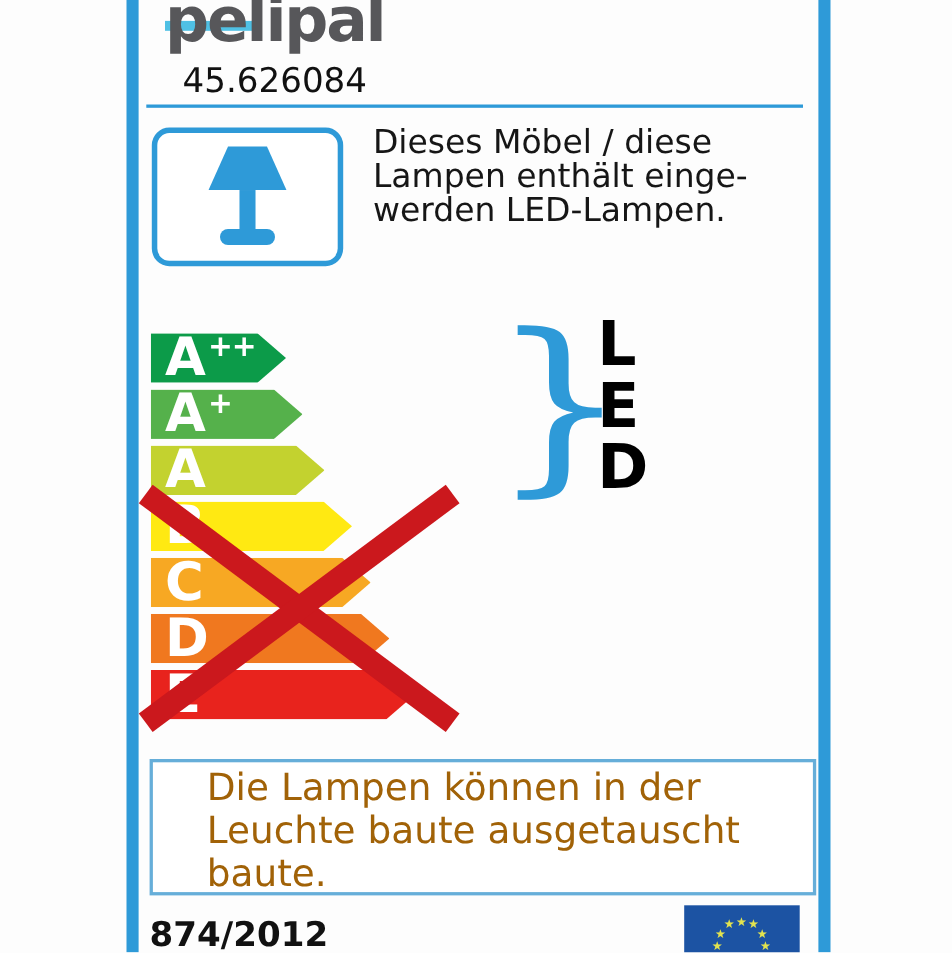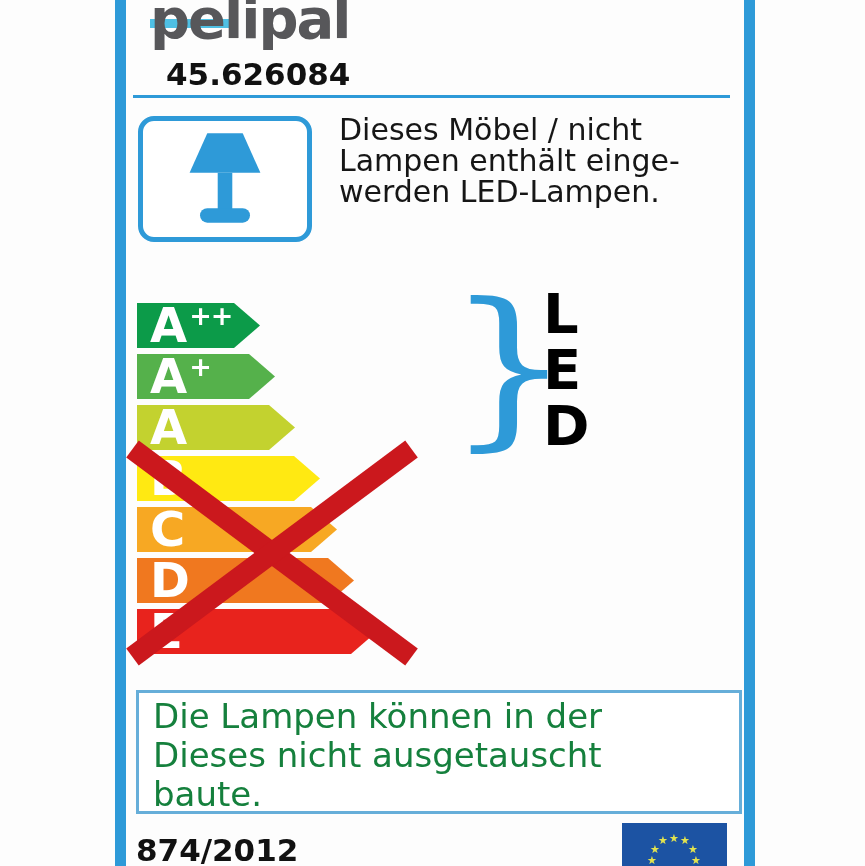--- a/index.html
+++ b/index.html
@@ -8,21 +8,21 @@
     background:#fdfdfd;font-family:"DejaVu Sans","Liberation Sans",sans-serif;
   }
   .vborder{position:absolute;top:0;width:11px;height:866px;background:var(--accent);}
   .vborder.left{left:115px;}
   .vborder.right{left:744px;}
 
   
   .logo-wrap{position:absolute;left:150px;top:-9px;height:70px;}
   .logo-bar{position:absolute;left:0;top:28px;width:82px;height:9px;background:var(--logo-bar);z-index:1;}
   .logo-text{position:relative;z-index:2;font-size:56px;font-weight:bold;letter-spacing:-2px;color:var(--logo-gray);line-height:1;}
-  .product-number{position:absolute;left:166px;top:56px;font-size:31px;font-weight:bold;color:#111;}
+  .product-number{position:absolute;left:166px;top:56px;font-size:31px;font-weight:normal;color:#111;}
 
   .blue-rule{position:absolute;left:133px;top:95px;width:597px;height:3px;background:var(--accent);}
 
   
   .lamp-box{position:absolute;left:138px;top:116px;width:164px;height:116px;border:5px solid var(--accent);border-radius:16px;background:#fff;display:flex;align-items:center;justify-content:center;}
 
   
   .info-text{position:absolute;left:339px;top:114px;font-size:30px;line-height:31px;color:#161616;font-weight:500;}
 
   
@@ -38,21 +38,21 @@
   .led-letter{font-size:56px;font-weight:bold;color:#000;line-height:56px;}
 
   
   .cross{position:absolute;left:132px;top:449px;width:280px;height:208px;}
   .cross-bar{position:absolute;left:50%;top:50%;width:348px;height:21px;background:var(--cross);}
   .cross-bar.a{transform:translate(-50%,-50%) rotate(36.7deg);}
   .cross-bar.b{transform:translate(-50%,-50%) rotate(-36.7deg);}
 
   
   .note-box{position:absolute;left:136px;top:690px;width:586px;height:114px;border:3px solid var(--note-border);background:#fff;padding:4px 0 0 14px;box-sizing:content-box;}
-  .note-box .line{font-size:34px;line-height:39px;color:#15803d;font-weight:500;}
+  .note-box .line{font-size:34px;line-height:39px;color:#a16207;font-weight:500;margin-left:35px;}
 
   .regulation{position:absolute;left:136px;top:832px;font-size:31px;font-weight:bold;color:#111;}
 
   
   .eu-flag{position:absolute;left:622px;top:823px;width:105px;height:70px;background:var(--eu-blue);}
   .eu-star{position:absolute;font-size:11px;line-height:11px;color:var(--eu-star);}
 </style>
 </head>
 <body>
 
@@ -70,21 +70,21 @@
 
   <div class="lamp-box">
     <svg width="128" height="100" viewBox="0 0 100 96">
       <polygon points="33,4 67,4 84,42 16,42" fill="#2e9ad8"></polygon>
       <rect x="43" y="42" width="14" height="38" fill="#2e9ad8"></rect>
       <rect x="26" y="76" width="48" height="14" rx="7" fill="#2e9ad8"></rect>
     </svg>
   </div>
 
   <div class="info-text">
-    <div class="line">Dieses Möbel / nicht</div>
+    <div class="line">Dieses Möbel / diese</div>
     <div class="line">Lampen enthält einge-</div>
     <div class="line">werden LED-Lampen.</div>
   </div>
 
   <div class="energy-arrows" id="energy-arrows">
       <div class="arrow-row" style="width: 123px; background: rgb(12, 155, 73);">
         <span class="arrow-letter">A</span>
         <span class="arrow-sup">++</span>
       </div>
       <div class="arrow-row" style="width: 138px; background: rgb(85, 177, 75);">
@@ -115,21 +115,21 @@
       <div class="led-letter">D</div>
     </div>
 
   <div class="cross">
     <div class="cross-bar a"></div>
     <div class="cross-bar b"></div>
   </div>
 
   <div class="note-box">
     <div class="line">Die Lampen können in der</div>
-    <div class="line">Dieses nicht ausgetauscht</div>
+    <div class="line">Leuchte baute ausgetauscht</div>
     <div class="line">baute.</div>
   </div>
 
   <div class="regulation">874/2012</div>
 
   <div class="eu-flag" id="eu-flag">
       <span class="eu-star" style="left: 47px; top: 9.5px;">★</span>
       <span class="eu-star" style="left: 58px; top: 12.4474px;">★</span>
       <span class="eu-star" style="left: 66.0526px; top: 20.5px;">★</span>
       <span class="eu-star" style="left: 69px; top: 31.5px;">★</span>

